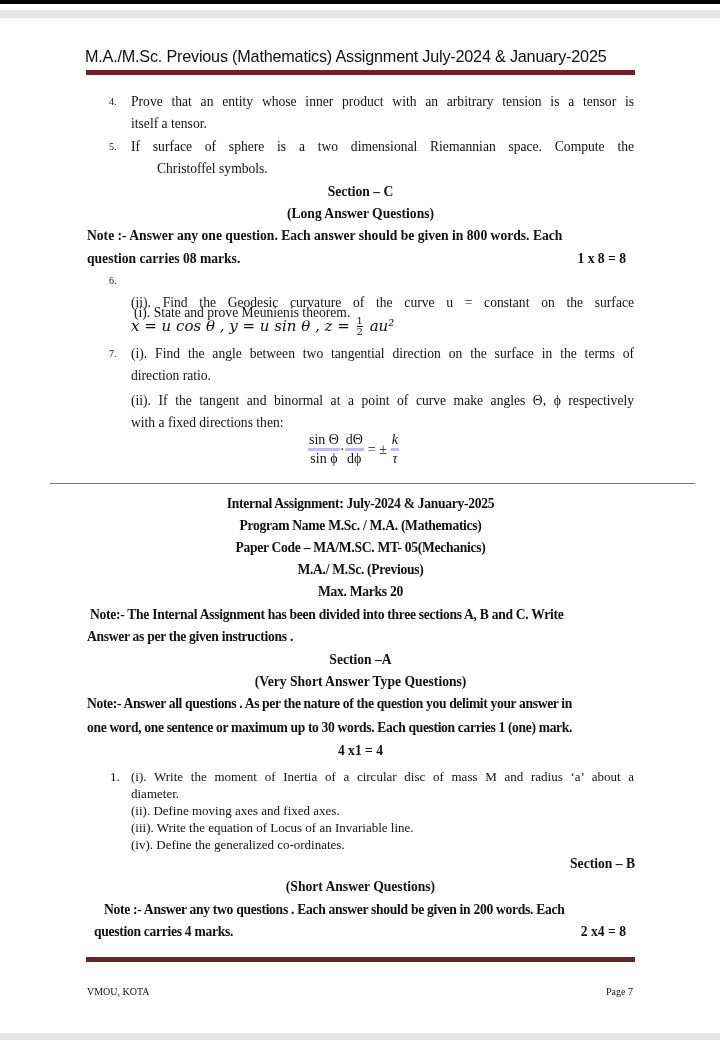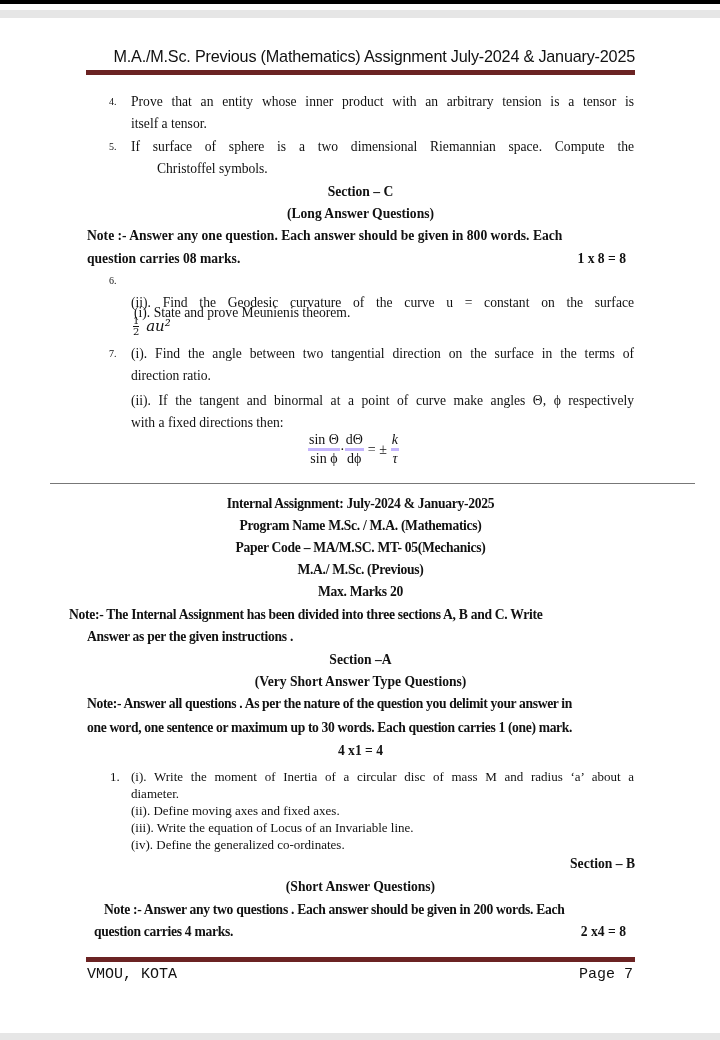--- a/index.html
+++ b/index.html
@@ -6,21 +6,21 @@
     body {
       width: 720px; height: 1040px; overflow: hidden;
       background: #ffffff; position: relative;
       font-family: "Liberation Serif", serif; color: #111;
     }
     .topbar { position: absolute; left: 0; top: 0; width: 720px; height: 4px; background: #000; }
     .topstrip { position: absolute; left: 0; top: 10px; width: 720px; height: 8px; background: #e6e6e6; }
     .botstrip { position: absolute; left: 0; top: 1033px; width: 720px; height: 7px; background: #e6e6e6; }
 
     .header-title {
-      position: absolute; left: 85px; width: 550px; top: 47px; text-align: right;
+      position: absolute; left: 85px; width: 550px; top: 47px; text-align: left;
       font-family: "Liberation Sans", sans-serif; font-size: 16.2px; letter-spacing: -0.2px; color: #111;
     }
     .rule { position: absolute; left: 86px; width: 549px; height: 5px; background: #6b2323; }
     .rule.top { top: 70px; }
     .rule.bottom { top: 957px; }
 
     .abs { position: absolute; font-size: 13.6px; line-height: 22px; }
     .num { position: absolute; font-size: 10px; line-height: 22px; }
     .bold { font-weight: bold; }
     .center { text-align: center; }
@@ -33,21 +33,21 @@
     .frac span { display: block; }
     .frac .line { border-top: 1px solid #111; }
     .eq2 { position: absolute; left: 308px; top: 432px; font-family: "Liberation Serif", serif; font-size: 14px; display: flex; align-items: center; }
     .eq2 .f { display: inline-flex; flex-direction: column; align-items: center; }
     .eq2 .f .n { border-bottom: 3px solid #c4b5fd; padding: 0 1px; line-height: 16px; }
     .eq2 .f .d { line-height: 16px; }
     .eq2 .op { margin: 0 4px; }
 
     .sub-list { position: absolute; left: 131px; font-size: 13px; line-height: 16.5px; }
     .footer-left, .footer-right {
-      position: absolute; top: 966px; font-family: Liberation Mono, monospace; font-size: 15px; color: #111;
+      position: absolute; top: 986px; font-family: Liberation Serif, serif; font-size: 10px; color: #111;
     }
     .footer-left { left: 87px; }
     .footer-right { right: 87px; margin-left: 28px; }
   </style>
 </head>
 <body>
 
 <div class="topbar"></div>
 <div class="topstrip"></div>
 
@@ -65,20 +65,21 @@
 <div class="abs bold center" style="left:86px; width:549px; top:181px;">Section – C</div>
 <div class="abs bold center" style="left:86px; width:549px; top:203px;">(Long Answer Questions)</div>
 <div class="abs bold" style="left:87px; top:225px;">Note :- Answer any one  question. Each answer should be given in 800 words. Each</div>
 <div class="abs bold" style="left:87px; top:248px;">question carries 08 marks.</div>
 <div class="abs bold" style="right:94px; top:248px;">1 x 8 = 8</div>
 
 <div class="num" style="left:109px; top:270px;">6.</div>
 <div class="abs" style="left:134px; top:270px;margin-top:32px;">(i). State and prove Meunienis theorem.</div>
 <div class="abs justify" style="left:131px; top:292px; width:503px;">(ii). Find the Geodesic curvature of the curve u = constant on the surface</div>
 <div class="eq1">
+  <span>x = u cos θ , y = u sin θ , z = </span>
   <span class="frac">
     <span>1</span>
     <span class="line">2</span>
   </span>
   <span>au²</span>
 </div>
 
 <div class="num" style="left:109px; top:343px;">7.</div>
 <div class="abs justify" style="left:131px; top:343px; width:503px;">(i). Find the angle between two tangential direction on the surface in the terms of</div>
 <div class="abs" style="left:131px; top:365px;">direction ratio.</div>
@@ -101,21 +102,21 @@
   </span>
 </div>
 
 <div class="hr"></div>
 
 <div class="abs bold center" style="left:86px; width:549px; top:493px; letter-spacing:-0.3px;">Internal Assignment: July-2024 &amp; January-2025</div>
 <div class="abs bold center" style="left:86px; width:549px; top:515px; letter-spacing:-0.3px;">Program Name M.Sc. / M.A. (Mathematics)</div>
 <div class="abs bold center" style="left:86px; width:549px; top:537px; letter-spacing:-0.3px;">Paper Code – MA/M.SC. MT- 05(Mechanics)</div>
 <div class="abs bold center" style="left:86px; width:549px; top:559px; letter-spacing:-0.3px;">M.A./ M.Sc. (Previous)</div>
 <div class="abs bold center" style="left:86px; width:549px; top:581px; letter-spacing:-0.3px;">Max. Marks 20</div>
-<div class="abs bold" style="left:69px; top:604px; letter-spacing:-0.3px;">Note:- The Internal Assignment has been divided into three sections  A, B and  C. Write</div>
+<div class="abs bold" style="left:90px; top:604px; letter-spacing:-0.3px;">Note:- The Internal Assignment has been divided into three sections  A, B and  C. Write</div>
 <div class="abs bold" style="left:87px; top:626px; letter-spacing:-0.3px;">Answer as per the given  instructions .</div>
 
 <div class="abs bold center" style="left:86px; width:549px; top:649px;">Section –A</div>
 <div class="abs bold center" style="left:86px; width:549px; top:671px;">(Very Short Answer Type Questions)</div>
 <div class="abs bold" style="left:87px; top:693px; letter-spacing:-0.35px;">Note:- Answer  all questions . As per the nature of the question you delimit your answer in</div>
 <div class="abs bold" style="left:87px; top:717px; letter-spacing:-0.35px;">one word, one sentence or maximum up to 30 words. Each question carries 1 (one) mark.</div>
 <div class="abs bold center" style="left:86px; width:549px; top:740px;">4 x1 = 4</div>
 
 <div class="abs" style="left:110px; top:766px; font-size:13px; line-height:22px;">1.</div>
 <div class="sub-list justify" style="top:769px; width:503px;">(i). Write the moment of Inertia of a circular disc of mass M and radius ‘a’ about a</div>

